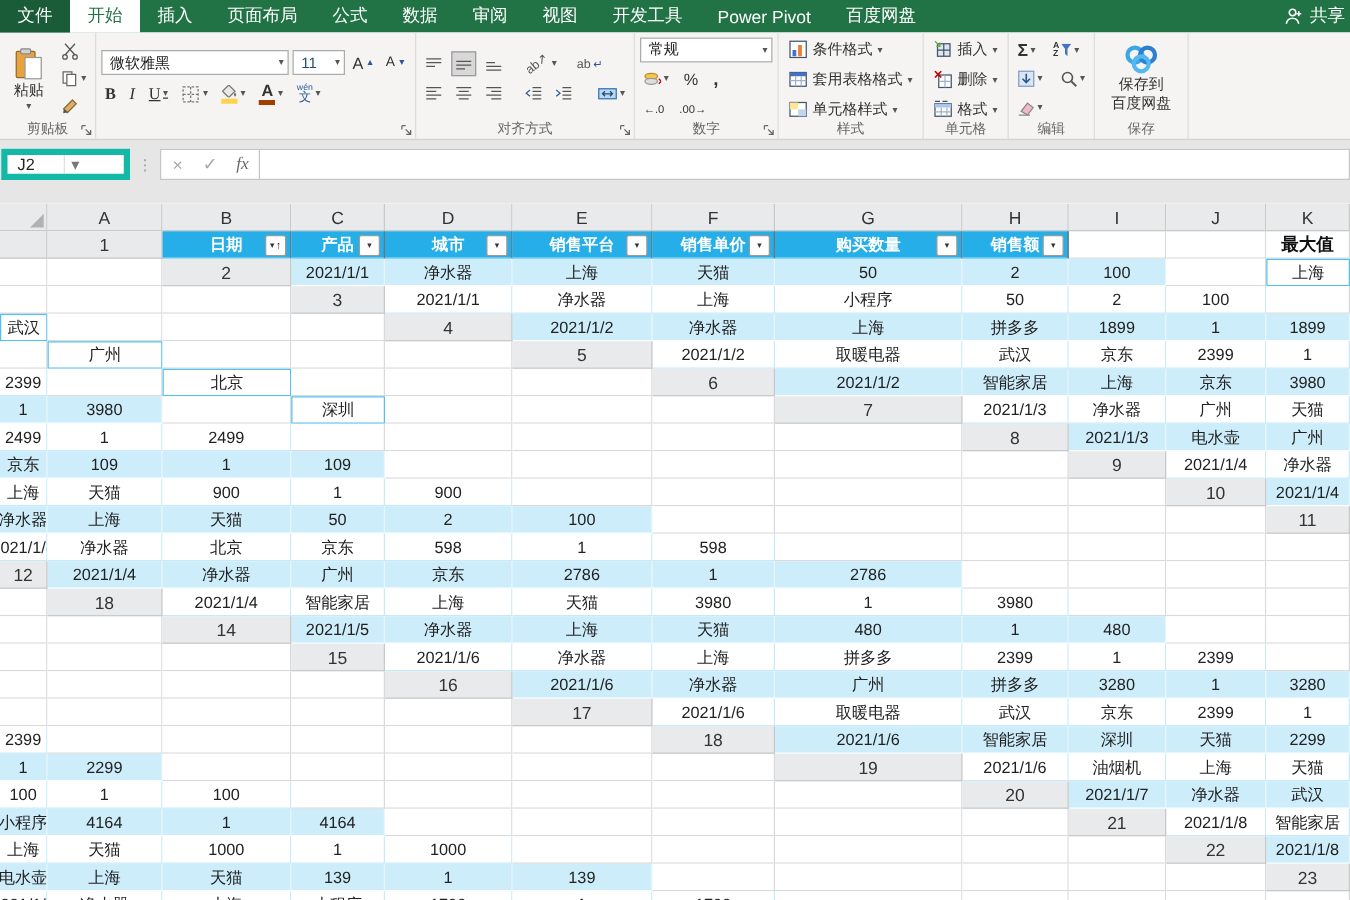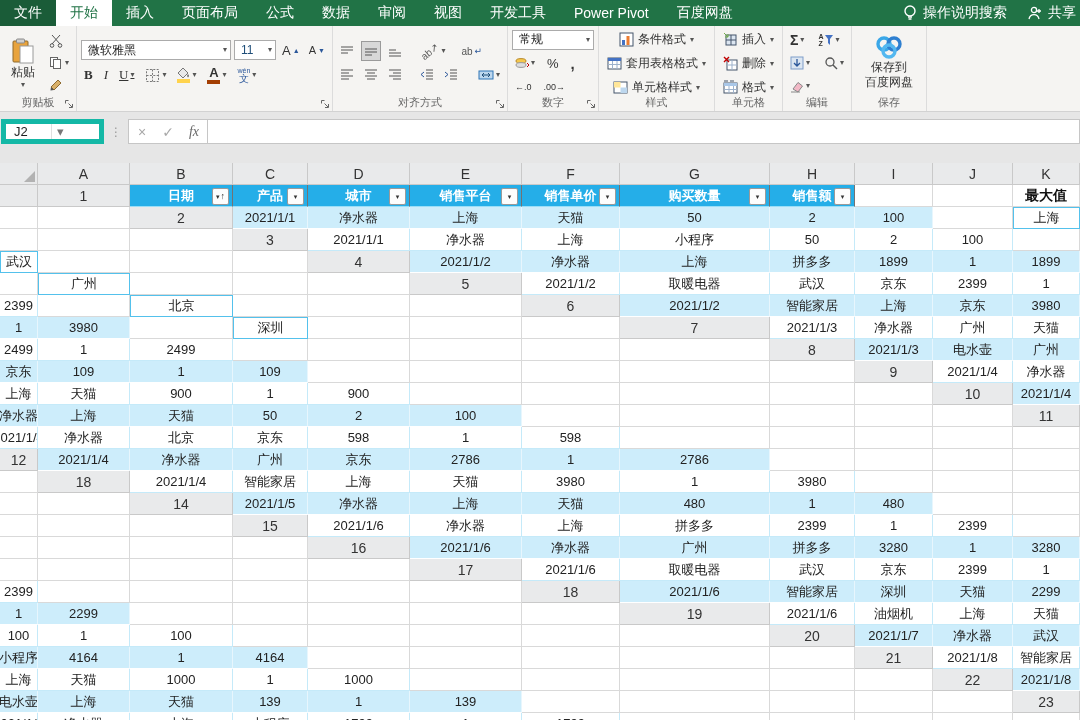--- a/index.html
+++ b/index.html
@@ -72,27 +72,20 @@
       <span class="tab">页面布局</span>
       <span class="tab">公式</span>
       <span class="tab">数据</span>
       <span class="tab">审阅</span>
       <span class="tab">视图</span>
       <span class="tab">开发工具</span>
       <span class="tab">Power Pivot</span>
       <span class="tab">百度网盘</span>
     </span>
   <span class="spring"></span>
-  <span class="tellme">
-    <svg width="14" height="18" viewBox="0 0 14 18">
-        <circle cx="7" cy="7" r="5" fill="none" stroke="#fff" stroke-width="1.4"></circle>
-        <path d="M5 13h4M5.5 15h3" stroke="#fff" stroke-width="1.4"></path>
-      </svg>
-    <span>操作说明搜索</span>
-  </span>
   <span class="share">
     <svg width="16" height="16" viewBox="0 0 16 16">
         <circle cx="7" cy="5" r="2.6" fill="none" stroke="#fff" stroke-width="1.3"></circle>
         <path d="M2 14c.6-3 2.6-4.4 5-4.4S11.4 11 12 14" fill="none" stroke="#fff" stroke-width="1.3"></path>
         <path d="M12 4v4M10 6h4" stroke="#fff" stroke-width="1.3"></path>
       </svg>
     <span>共享</span>
   </span>
 </div>
 
@@ -277,21 +270,21 @@
     </div>
     <div class="grp-label">对齐方式</div>
     <svg class="launcher" width="10" height="10" viewBox="0 0 10 10">
         <path d="M1.5 1.5h3M1.5 1.5v3M4.5 4.5l3.5 3.5M8.5 5v3.5H5" stroke="#666" fill="none"></path>
       </svg>
   </div>
 
   <div class="grp">
     <div class="grp-body">
       <div class="col" style="gap:3px;">
-        <div class="combo" style="width:82px;">
+        <div class="combo" style="width:106px;">
           <span>常规</span>
             <i class="dd">▾</i>
         </div>
         <div class="row" style="gap:6px;">
           <div class="sbtn">
             <svg width="14" height="12" viewBox="0 0 14 12">
                 <ellipse cx="6" cy="4" rx="5" ry="2.4" fill="#f5c84c" stroke="#b98a2f"></ellipse>
                 <ellipse cx="6" cy="8" rx="5" ry="2.4" fill="#ddd" stroke="#999"></ellipse>
                 <path d="M12 6l2 2-2 2" fill="none" stroke="#c00000"></path>
               </svg>
@@ -315,21 +308,21 @@
       </div>
     </div>
     <div class="grp-label">数字</div>
     <svg class="launcher" width="10" height="10" viewBox="0 0 10 10">
         <path d="M1.5 1.5h3M1.5 1.5v3M4.5 4.5l3.5 3.5M8.5 5v3.5H5" stroke="#666" fill="none"></path>
       </svg>
   </div>
 
   <div class="grp">
     <div class="grp-body">
-      <div class="col" style="gap:3px;align-items:center;">
+      <div class="col" style="gap:3px;">
         <div class="txtbtn">
           <svg width="15" height="15" viewBox="0 0 15 15">
               <rect x="1" y="1" width="13" height="13" fill="#fff" stroke="#44546a"></rect>
               <rect x="3" y="8" width="3" height="5" fill="#4472c4"></rect>
               <rect x="7.5" y="4" width="3" height="9" fill="#ed7d31"></rect>
             </svg>
           <span>条件格式</span>
             <span class="dd">▾</span>
         </div>
         <div class="txtbtn">

